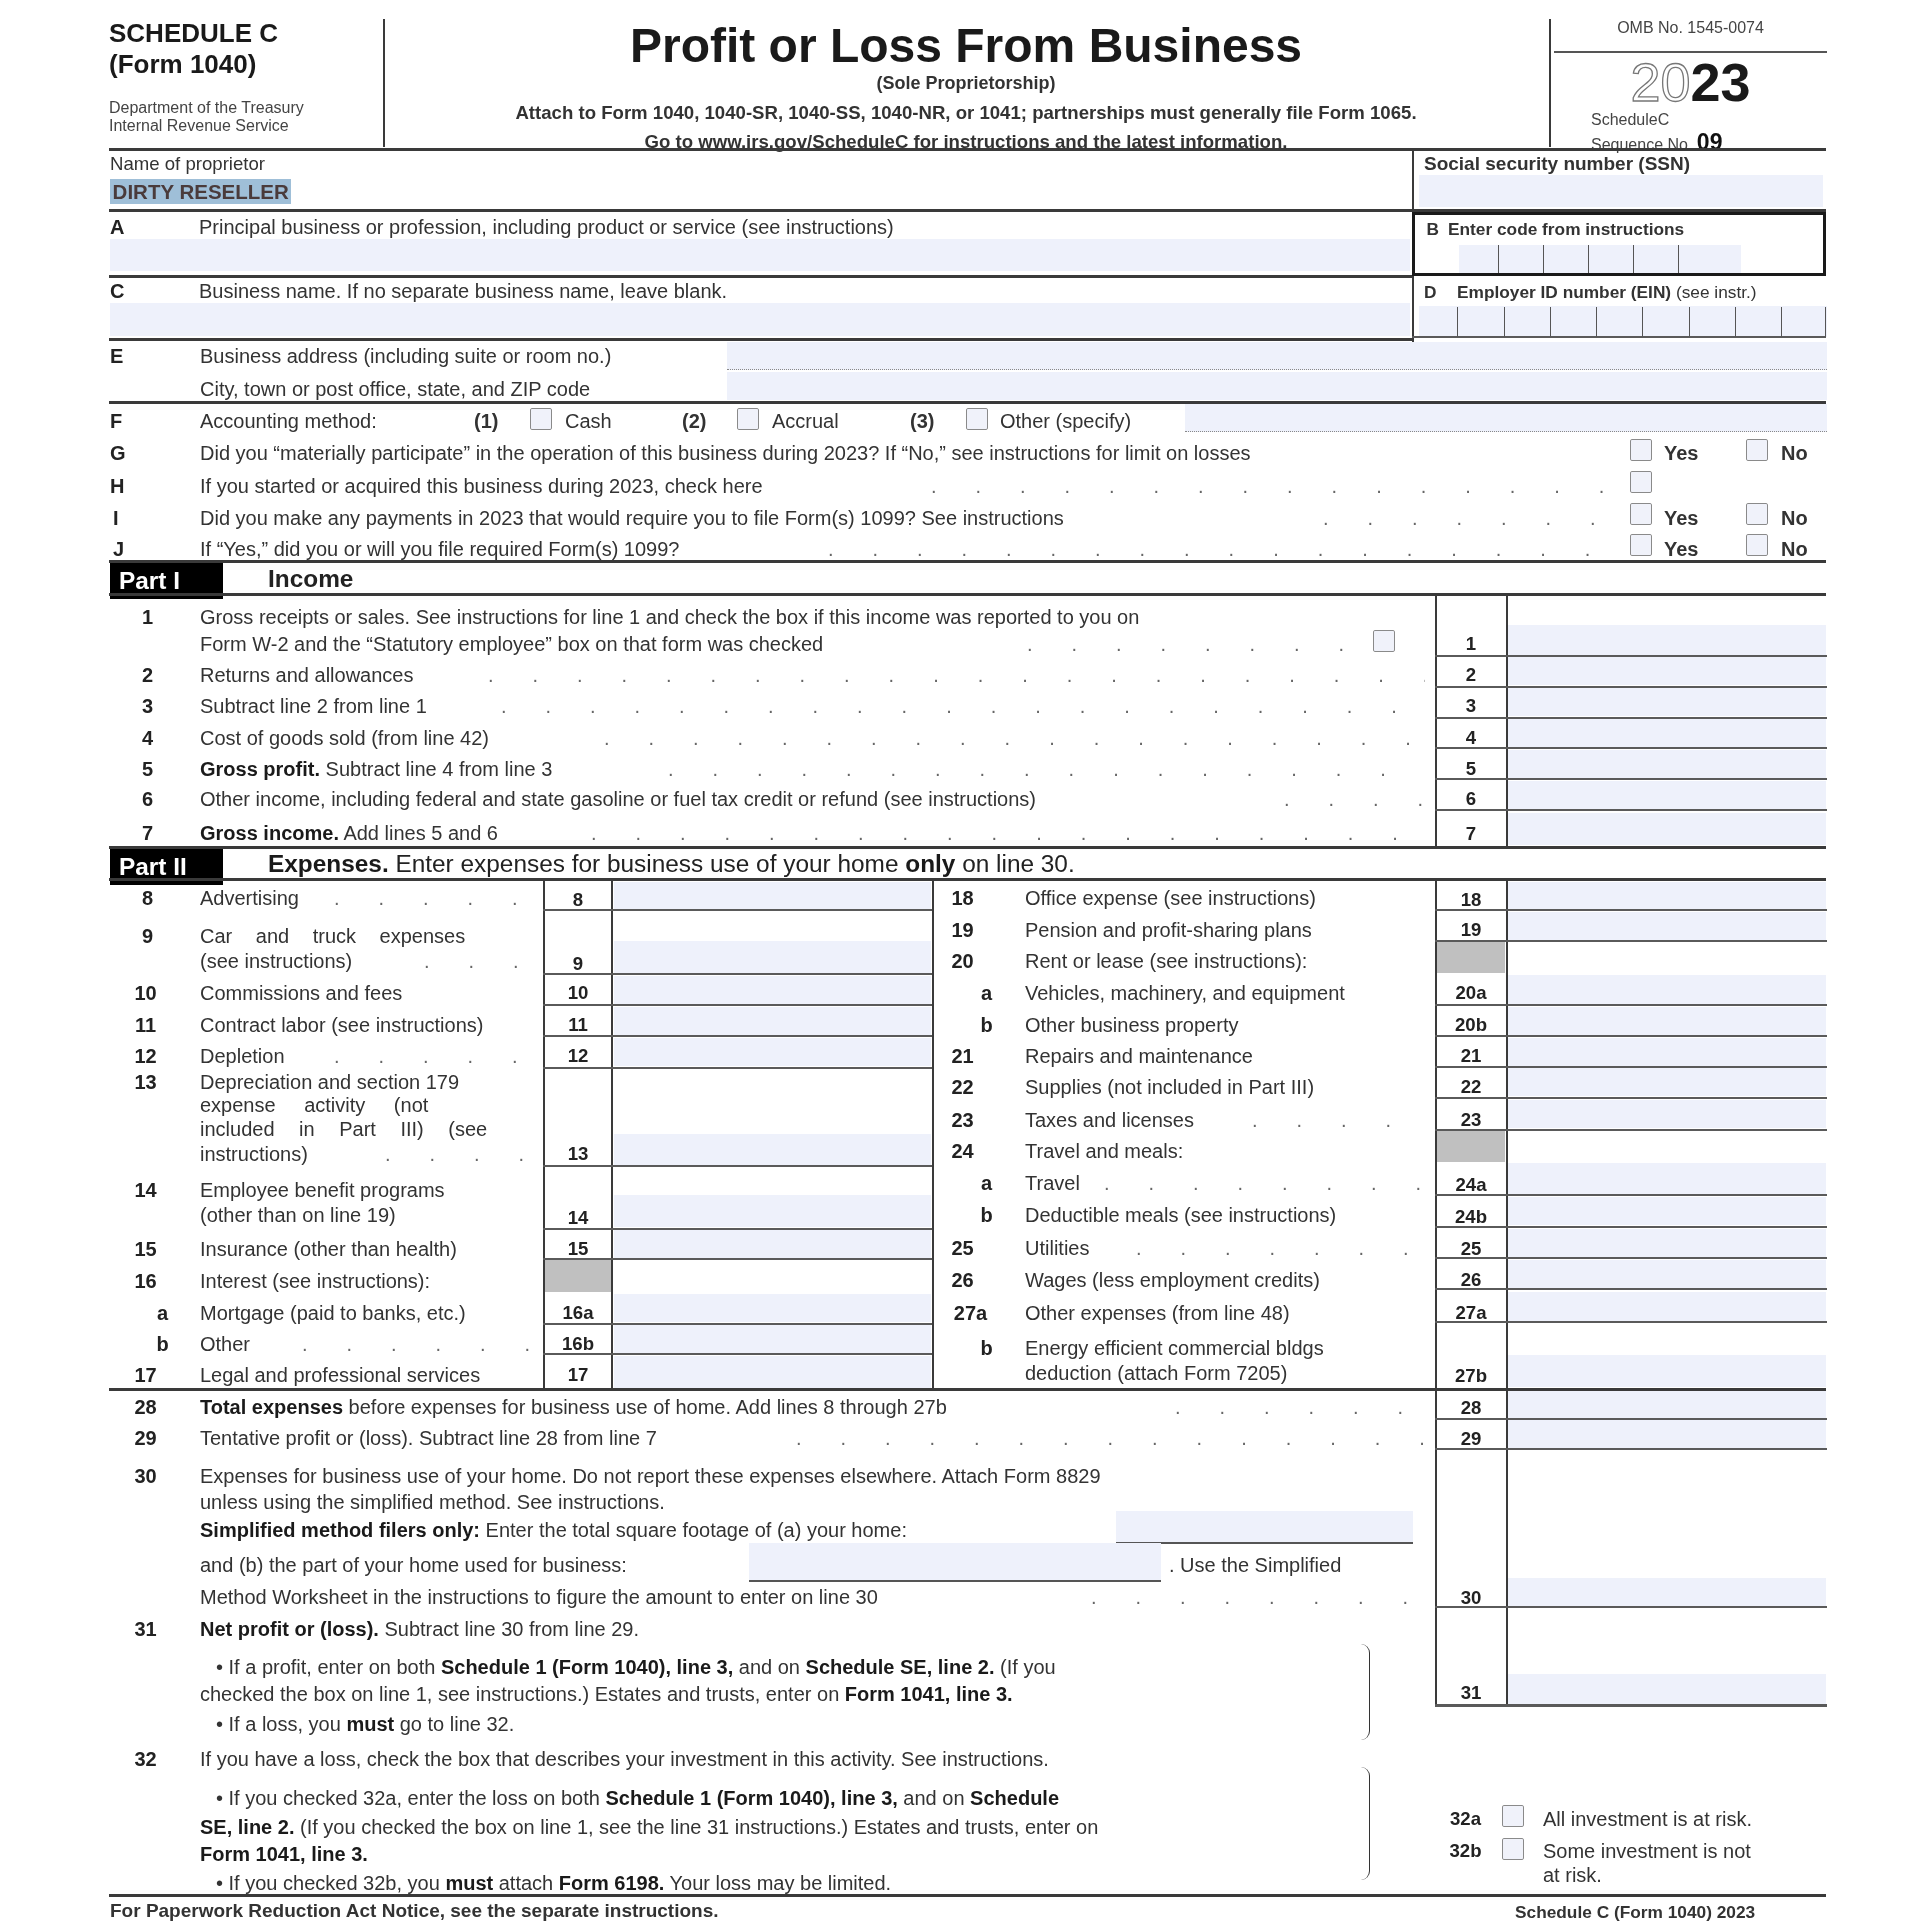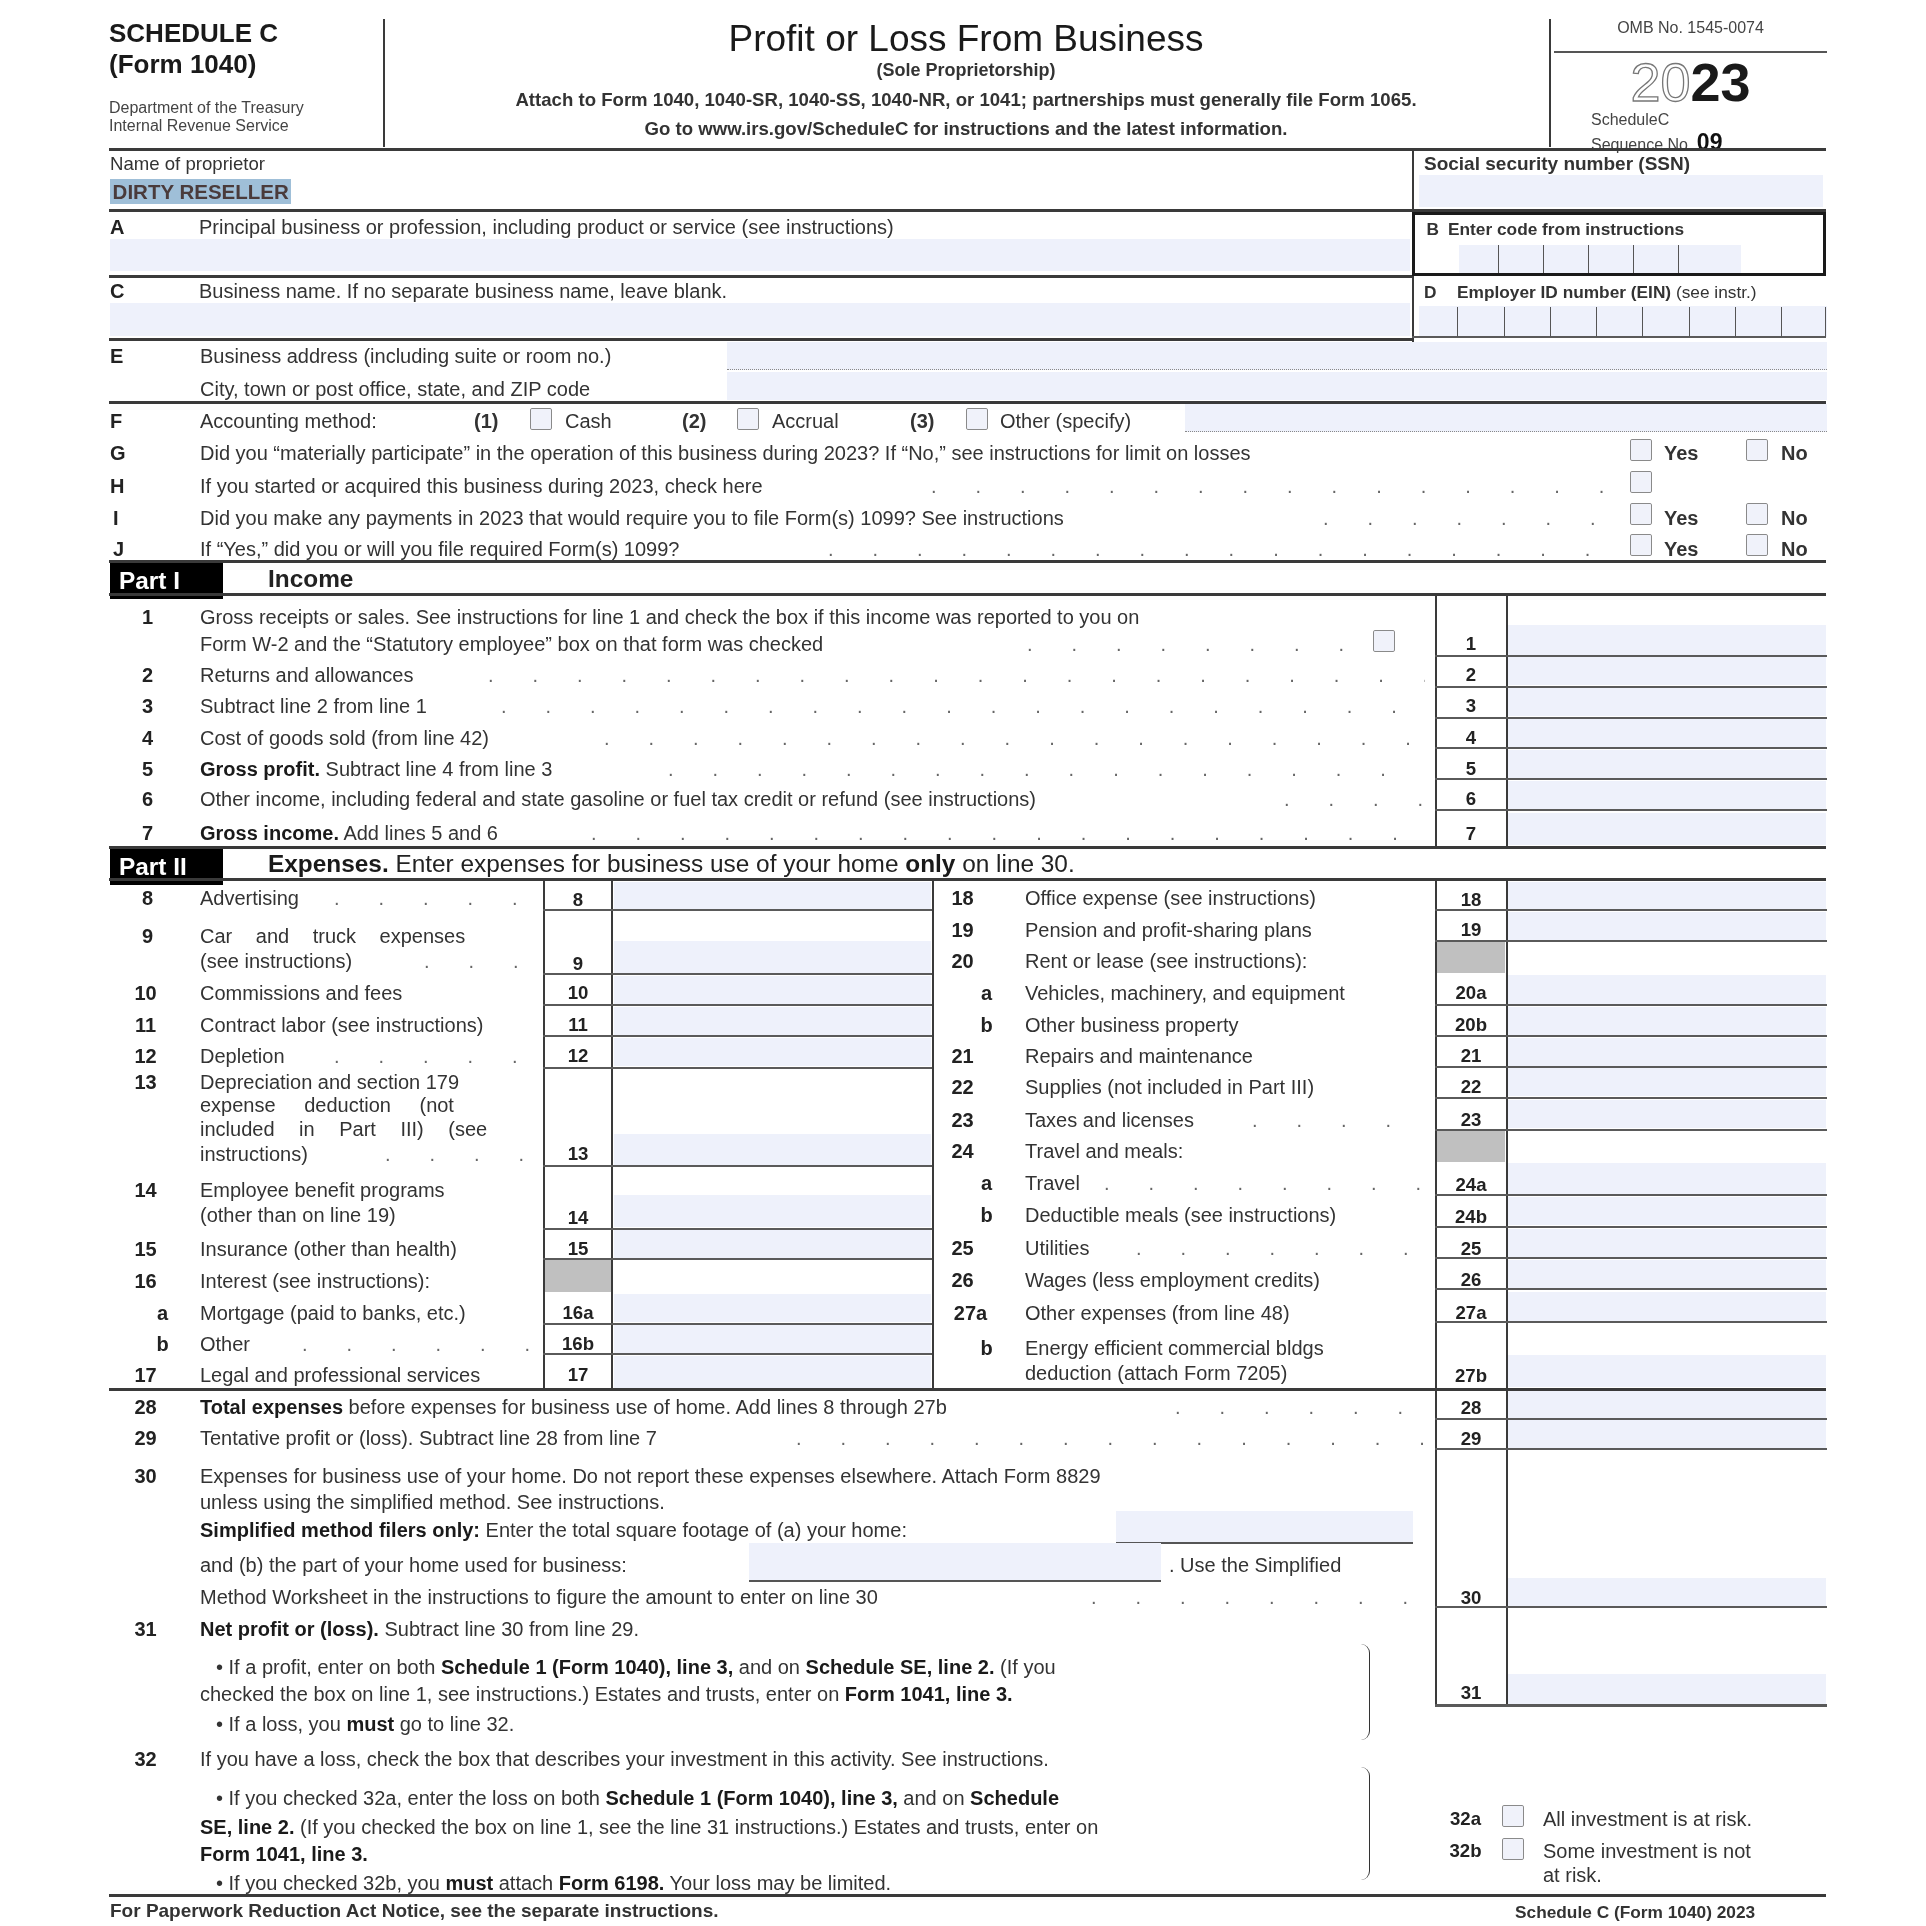--- a/index.html
+++ b/index.html
@@ -26,21 +26,21 @@
 
 <div class="abs" style="left:109px;top:18px;width:270px;">
   <div style="font-size:26px;font-weight:bold;">SCHEDULE C</div>
   <div style="font-size:26px;font-weight:bold;">(Form 1040)</div>
   <div style="font-size:16px;color:#444;margin-top:19px;">Department of the Treasury</div>
   <div style="font-size:16px;color:#444;">Internal Revenue Service</div>
 </div>
 <div class="vr" style="left:383px;top:19px;height:128px;"></div>
 
 <div class="abs" style="left:385px;top:18px;width:1162px;text-align:center;">
-  <div style="font-size:37px;font-weight:normal;">Profit or Loss From Business</div>
+  <div style="font-size:48px;font-weight:bold;">Profit or Loss From Business</div>
   <div style="font-size:18px;font-weight:bold;color:#333;">(Sole Proprietorship)</div>
   <div style="font-size:18.6px;font-weight:bold;color:#333;margin-top:7.7px;white-space:nowrap;">Attach to Form 1040, 1040-SR, 1040-SS, 1040-NR, or 1041; partnerships must generally file Form 1065.</div>
   <div style="font-size:18.6px;font-weight:bold;color:#333;margin-top:7.7px;">Go to www.irs.gov/ScheduleC for instructions and the latest information.</div>
 </div>
 <div class="vr" style="left:1549px;top:19px;height:128px;"></div>
 
 <div class="abs" style="left:1554px;top:19px;width:273px;">
   <div style="font-size:16px;color:#444;text-align:center;height:32px;">OMB No. 1545-0074</div>
   <div style="height:1.9px;background:#555;"></div>
   <div style="text-align:center;font-size:54px;font-weight:bold;line-height:58px;">
@@ -246,21 +246,21 @@
 
 <div class="num" style="left:126px;top:1045px;width:39px;">12</div>
 <div class="lbl" style="left:200px;top:1045px;">Depletion</div>
 <div class="dots" style="left:334px;top:1045px;width:205px;">. . . . . .</div>
 <div class="boxnum" style="left:545px;top:1045px;width:66px;">12</div>
 <div class="field" style="left:614px;top:1038px;width:317px;height:28px;"></div>
 <div class="rule" style="left:543px;top:1067px;width:389px;height:1.9px;"></div>
 
 <div class="num" style="left:126px;top:1071px;width:39px;">13</div>
 <div class="lbl" style="left:200px;top:1071px;">Depreciation and section 179</div>
-<div class="lbl" style="left:200px;top:1094px;word-spacing:23px;">expense deduction (not</div>
+<div class="lbl" style="left:200px;top:1094px;word-spacing:23px;">expense activity (not</div>
 <div class="lbl" style="left:200px;top:1118px;word-spacing:19px;">included in Part III) (see</div>
 <div class="lbl" style="left:200px;top:1143px;">instructions)</div>
 <div class="dots" style="left:385px;top:1143px;width:154px;">. . . .</div>
 <div class="boxnum" style="left:545px;top:1143px;width:66px;">13</div>
 <div class="field" style="left:614px;top:1134px;width:317px;height:31px;"></div>
 <div class="rule" style="left:543px;top:1165px;width:389px;height:1.9px;"></div>
 
 <div class="num" style="left:126px;top:1179px;width:39px;">14</div>
 <div class="lbl" style="left:200px;top:1179px;">Employee benefit programs</div>
 <div class="lbl" style="left:200px;top:1204px;">(other than on line 19)</div>

